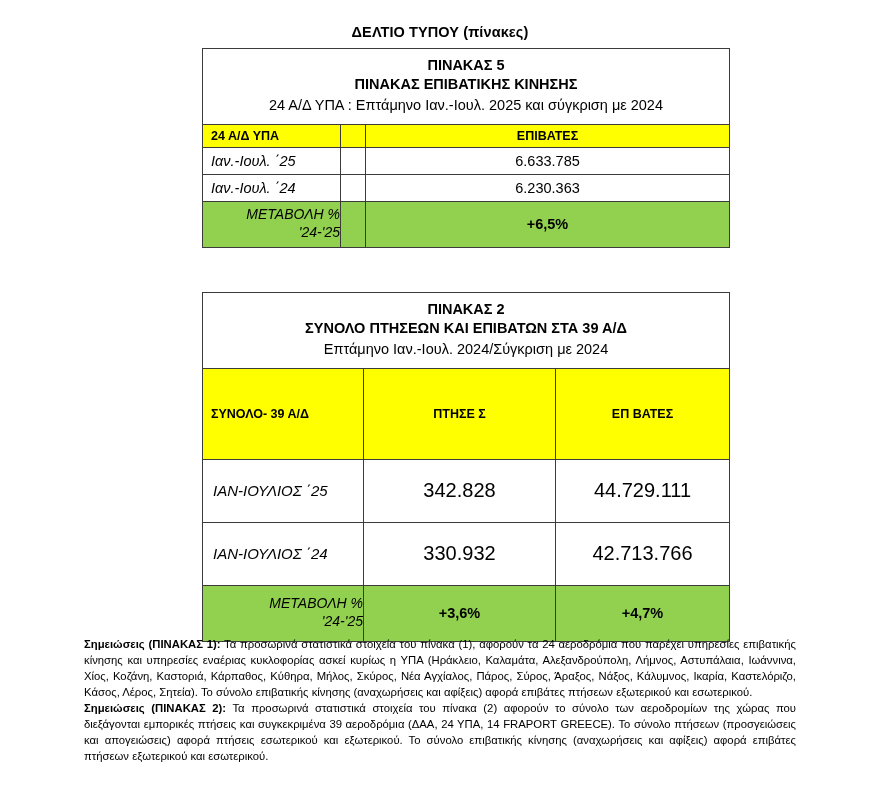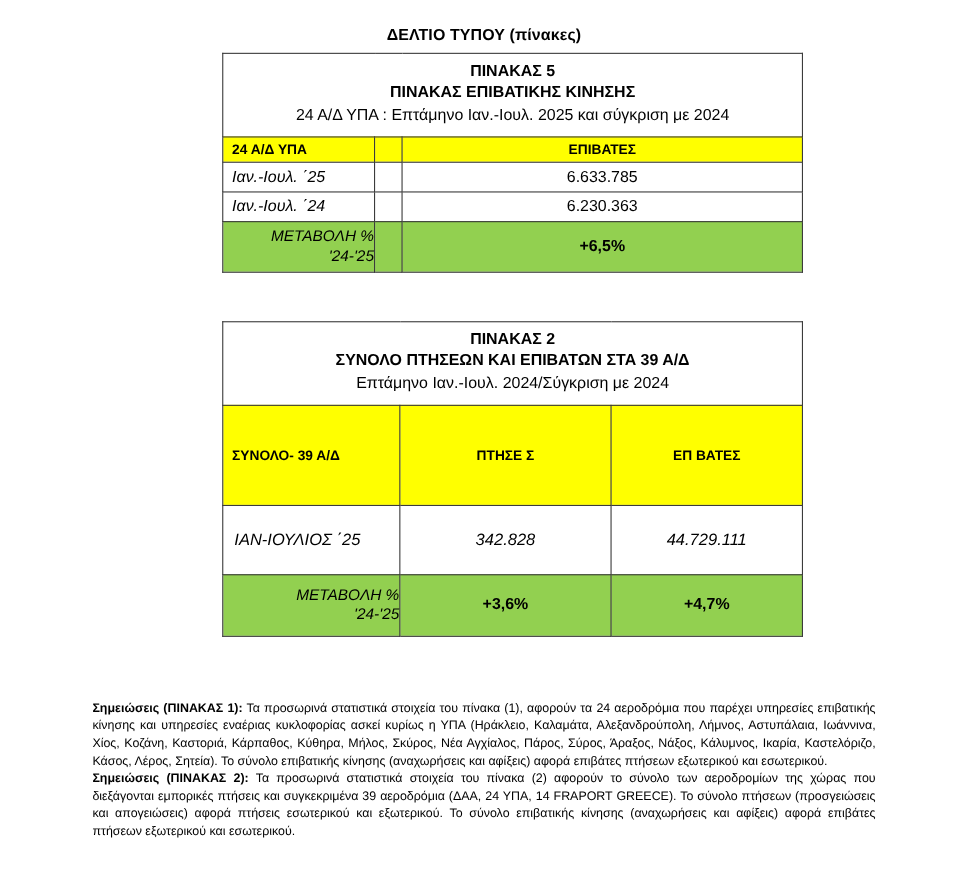--- a/index.html
+++ b/index.html
@@ -123,21 +123,21 @@
     top: 292px;
   }
   #table2 { width: 527px; }
   .t2-c1 { width: 161px; }
   .t2-c2 { width: 192px; }
   .t2-c3 { width: 174px; }
 
   #table2 .hdr-tall { height: 82px; }
   #table2 .row-tall { height: 52px; }
   #table2 .row-label { font-size: 15px; padding-left: 10px !important; margin-left: 28px; }
-  #table2 .row-value { font-size: 15px; font-style: italic; }
+  #table2 .row-value { font-size: 20px; }
   #table2 .chg-tall { height: 46px; }
 
   
   #notes {
     position: absolute;
     left: 84px;
     top: 636px;
     width: 712px;
     font-size: 11.3px;
     line-height: 1.42;
@@ -213,20 +213,25 @@
         <td class="hdr hdr-label hdr-tall">ΣΥΝΟΛΟ- 39 Α/Δ</td>
         <td class="hdr hdr-center hdr-tall">ΠΤΗΣΕ Σ</td>
         <td class="hdr hdr-center hdr-tall">ΕΠ ΒΑΤΕΣ</td>
       </tr>
       <tr>
         <td class="row-label row-tall">ΙΑΝ-ΙΟΥΛΙΟΣ ΄25</td>
         <td class="row-value row-tall">342.828</td>
         <td class="row-value row-tall">44.729.111</td>
       </tr>
       <tr>
+        <td class="row-label row-tall">ΙΑΝ-ΙΟΥΛΙΟΣ ΄24</td>
+        <td class="row-value row-tall">330.932</td>
+        <td class="row-value row-tall">42.713.766</td>
+      </tr>
+      <tr>
         <td class="green chg-label chg-tall">
           <div>ΜΕΤΑΒΟΛΗ %</div>
           <div>'24-'25</div>
         </td>
         <td class="green chg-value chg-tall">+3,6%</td>
         <td class="green chg-value chg-tall">+4,7%</td>
       </tr>
     </tbody>
   </table>
 </div>

